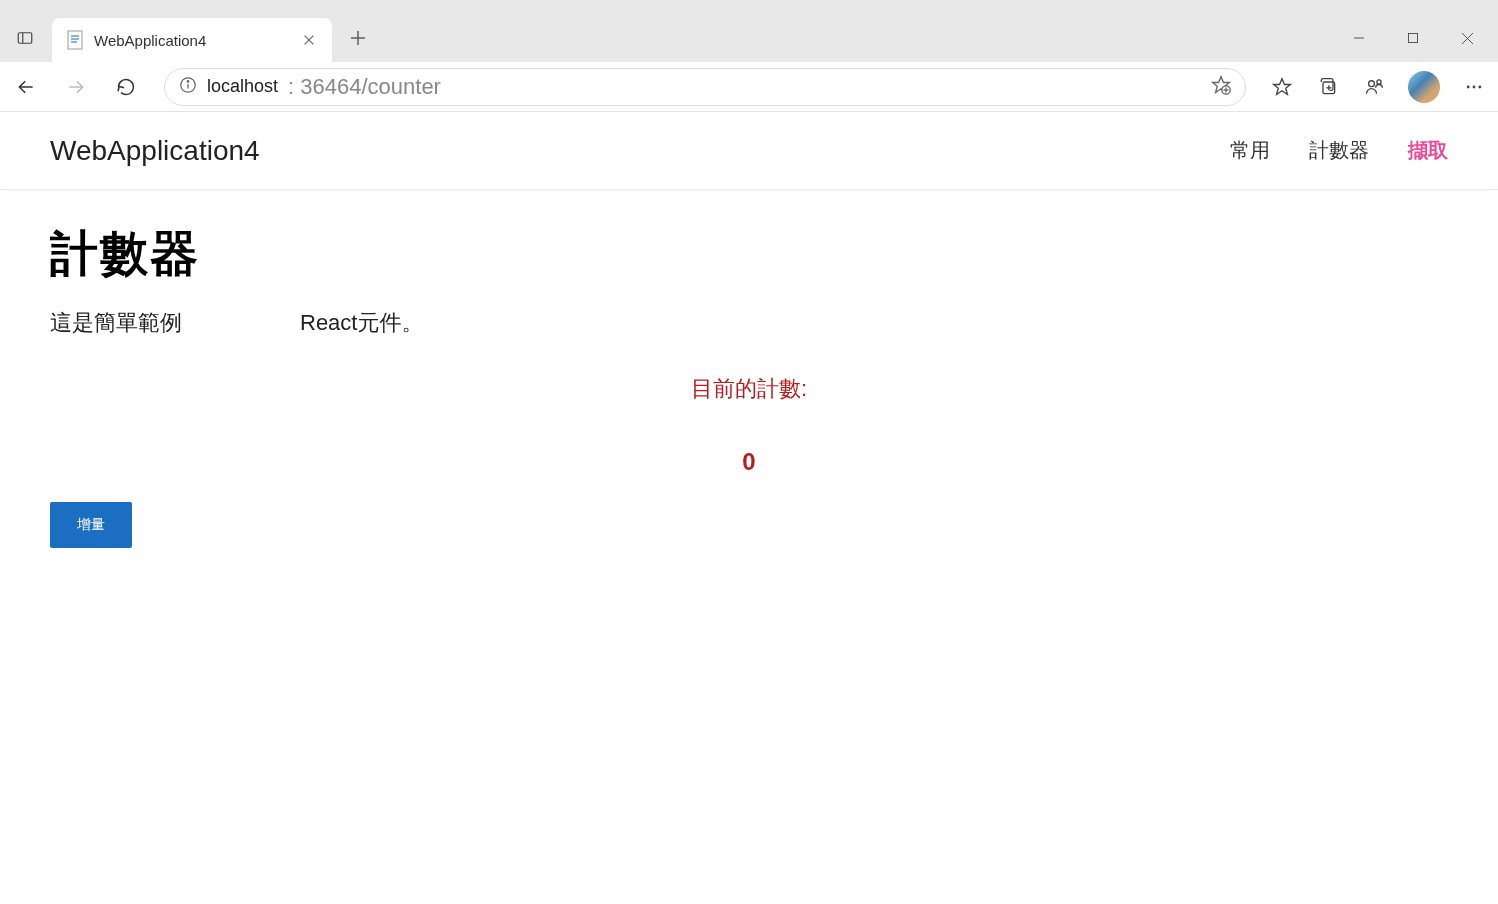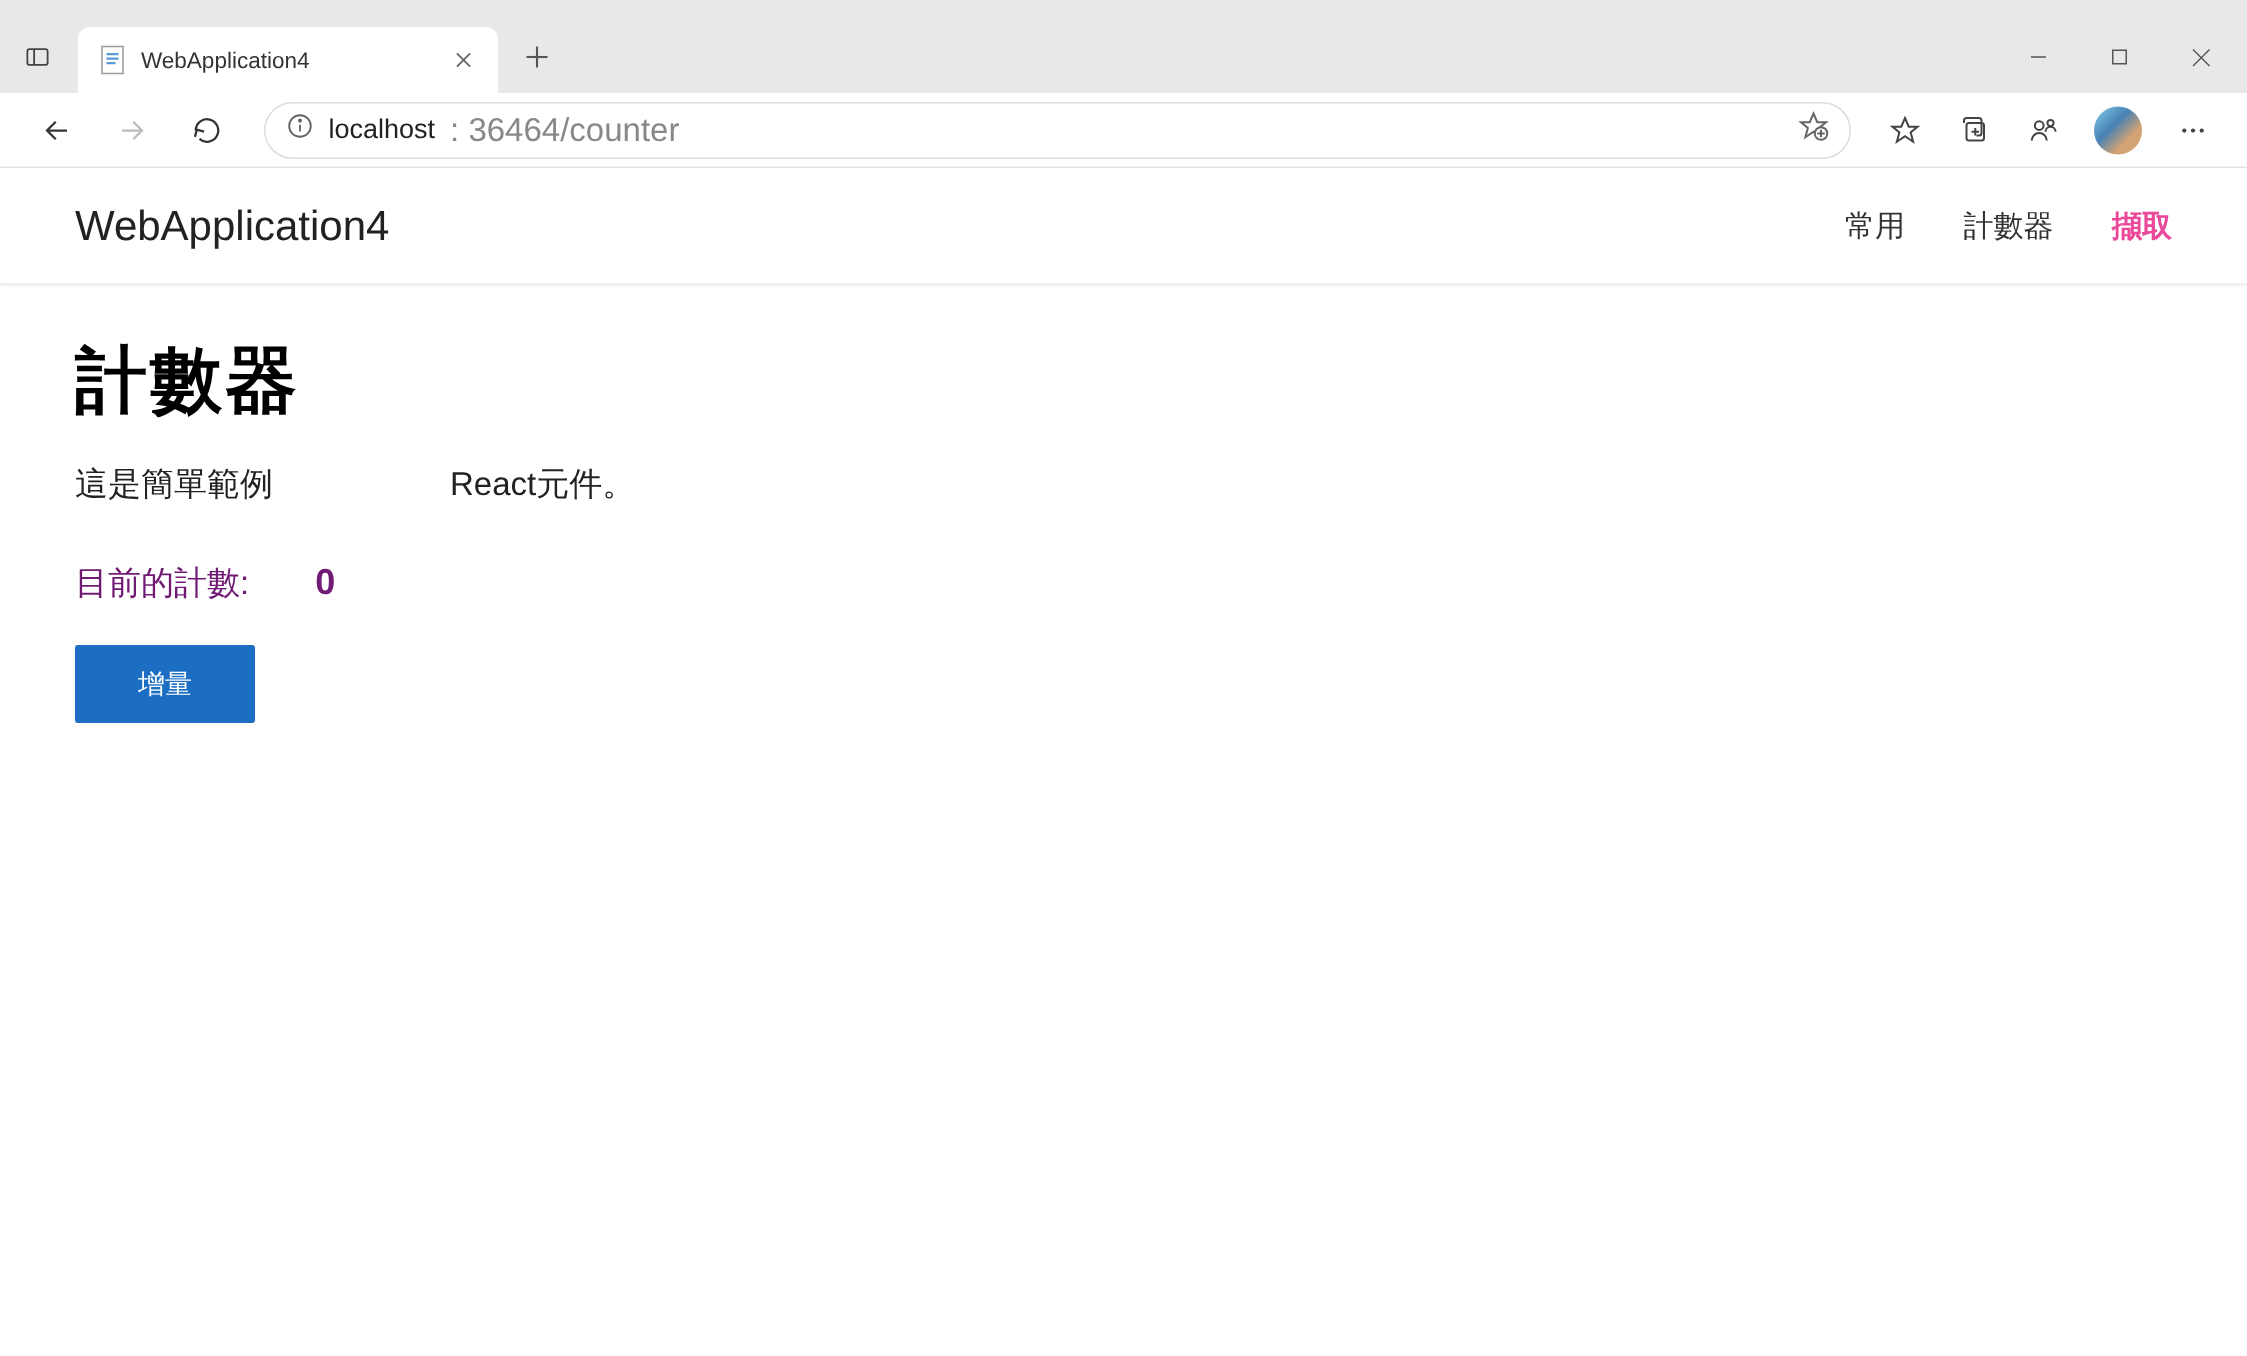--- a/index.html
+++ b/index.html
@@ -14,21 +14,21 @@
     .tab { display: flex; align-items: center; background: #fff; border-radius: 8px 8px 0 0; height: 44px; padding: 0 14px; min-width: 280px; gap: 10px; margin-top: 4px; }
     .tab-favicon { width: 18px; height: 18px; display: flex; align-items: center; justify-content: center; }
     .tab-favicon svg { width: 16px; height: 20px; }
     .tab-title { font-size: 15px; color: #333; flex: 1; }
     .tab-close { width: 18px; height: 18px; display: flex; align-items: center; justify-content: center; color: #666; cursor: pointer; }
     .new-tab { width: 40px; height: 40px; display: flex; align-items: center; justify-content: center; color: #555; margin-left: 6px; cursor: pointer; }
     .new-tab svg { width: 16px; height: 16px; }
     .window-controls { display: flex; margin-left: auto; gap: 8px; }
     .window-btn { width: 46px; height: 32px; display: flex; align-items: center; justify-content: center; color: #555; cursor: pointer; }
     
-    .toolbar { display: flex; align-items: center; height: 50px; padding: 0 16px; gap: 6px; background: #fff; border-bottom: 1px solid #e5e5e5; }
+    .toolbar { display: flex; align-items: center; height: 50px; padding: 0 4px; gap: 6px; background: #fff; border-bottom: 1px solid #e5e5e5; }
     .nav-btn { width: 44px; height: 40px; display: flex; align-items: center; justify-content: center; color: #333; cursor: pointer; border-radius: 4px; }
     .nav-btn.disabled { color: #bbb; cursor: default; }
     .nav-btn svg { width: 20px; height: 20px; }
     .address-bar { flex: 1; display: flex; align-items: center; height: 38px; background: #fff; border: 1px solid #ddd; border-radius: 19px; padding: 0 14px; margin: 0 10px; gap: 10px; }
     .address-bar .info-icon { color: #666; }
     .address-bar .host { font-size: 18px; color: #222; }
     .address-bar .path { font-size: 22px; color: #888; }
     .address-bar .spacer { flex: 1; }
     .toolbar-icon { width: 40px; height: 40px; display: flex; align-items: center; justify-content: center; color: #444; cursor: pointer; border-radius: 4px; }
     .toolbar-icon svg { width: 20px; height: 20px; }
@@ -38,23 +38,23 @@
     .page { background: #fff; }
     .navbar { display: flex; align-items: center; height: 78px; padding: 0 50px; border-bottom: 1px solid #e8e8e8; box-shadow: 0 1px 3px rgba(0,0,0,0.04); }
     .navbar-brand { font-size: 28px; color: #222; }
     .navbar-nav { display: flex; gap: 39px; margin-left: auto; }
     .nav-link { font-size: 20px; color: #333; text-decoration: none; cursor: pointer; }
     .nav-link.bold { font-weight: 700; color: #ec4899; }
     
     .content { padding: 32px 50px; }
     .page-title { font-size: 48px; font-weight: 700; color: #000; margin-bottom: 22px; letter-spacing: 2px; }
     .desc-row { display: flex; gap: 118px; font-size: 22px; color: #222; margin-bottom: 36px; }
-    .count-row { display: flex; align-items: center; gap: 44px; font-size: 22px; color: #701a75; margin-bottom: 26px; }
+    .count-row { display: flex; align-items: center; gap: 44px; font-size: 22px; color: #b91c1c; margin-bottom: 26px; flex-direction: column; }
     .count-value { font-weight: 700; font-size: 24px; }
-    .btn-primary { background: #1b6ec2; color: #fff; border: none; padding: 14px 42px; font-size: 18px; cursor: pointer; border-radius: 2px; }
+    .btn-primary { background: #1b6ec2; color: #fff; border: none; padding: 14px 27px; font-size: 14px; cursor: pointer; border-radius: 2px; }
   </style>
 </head>
 <body>
 
 <div class="browser-chrome">
   <div class="titlebar"></div>
   <div class="tabbar">
     <div class="tab-spaces-icon">
       <svg viewBox="0 0 24 24" fill="none" stroke="#444" stroke-width="1.6">
           <rect x="3" y="5" width="18" height="14" rx="2"></rect>

